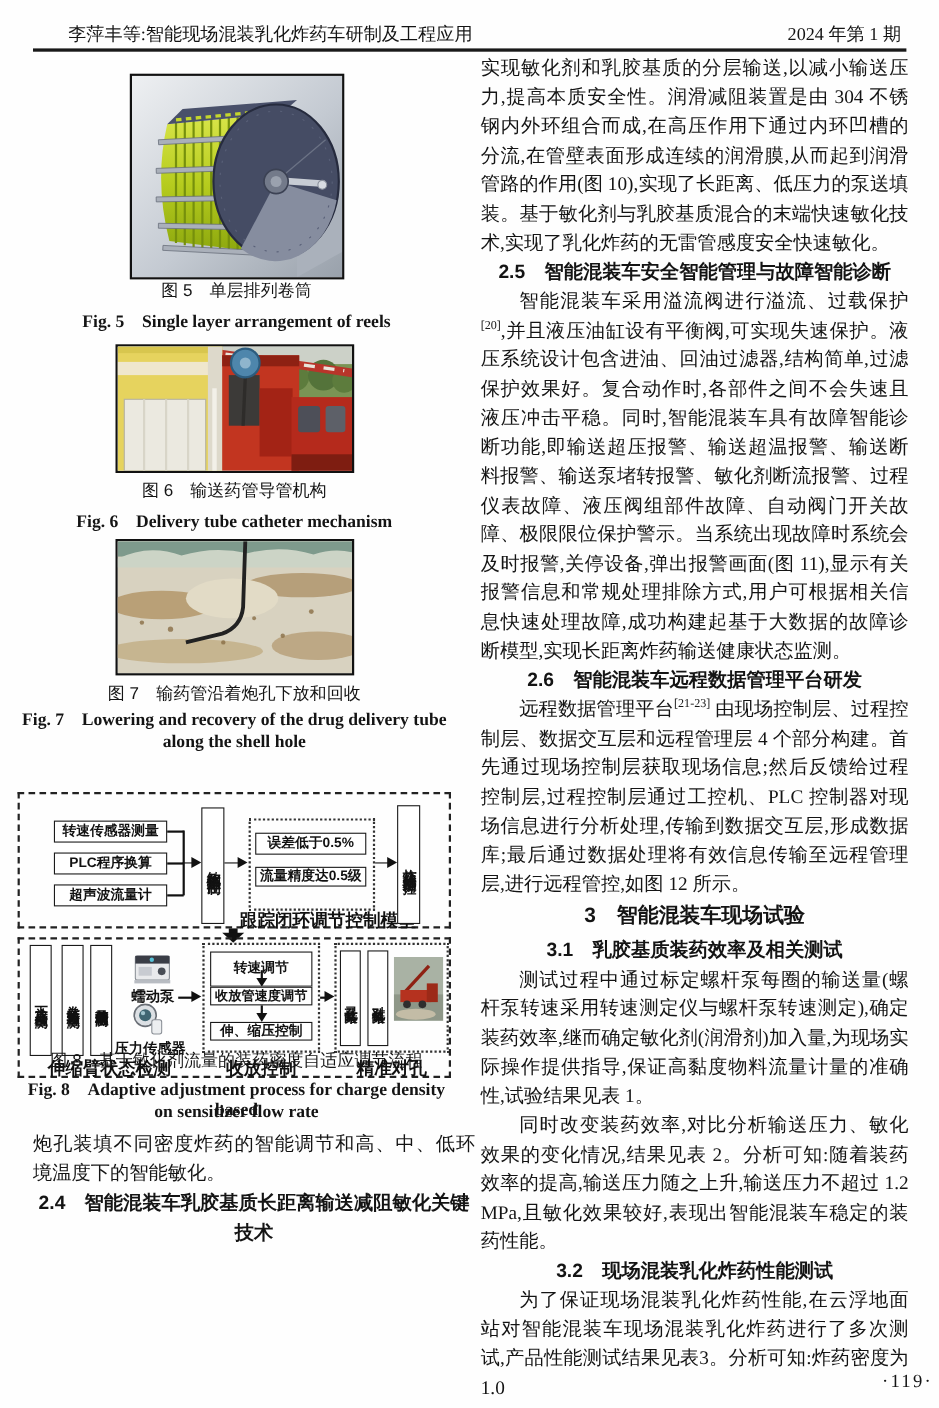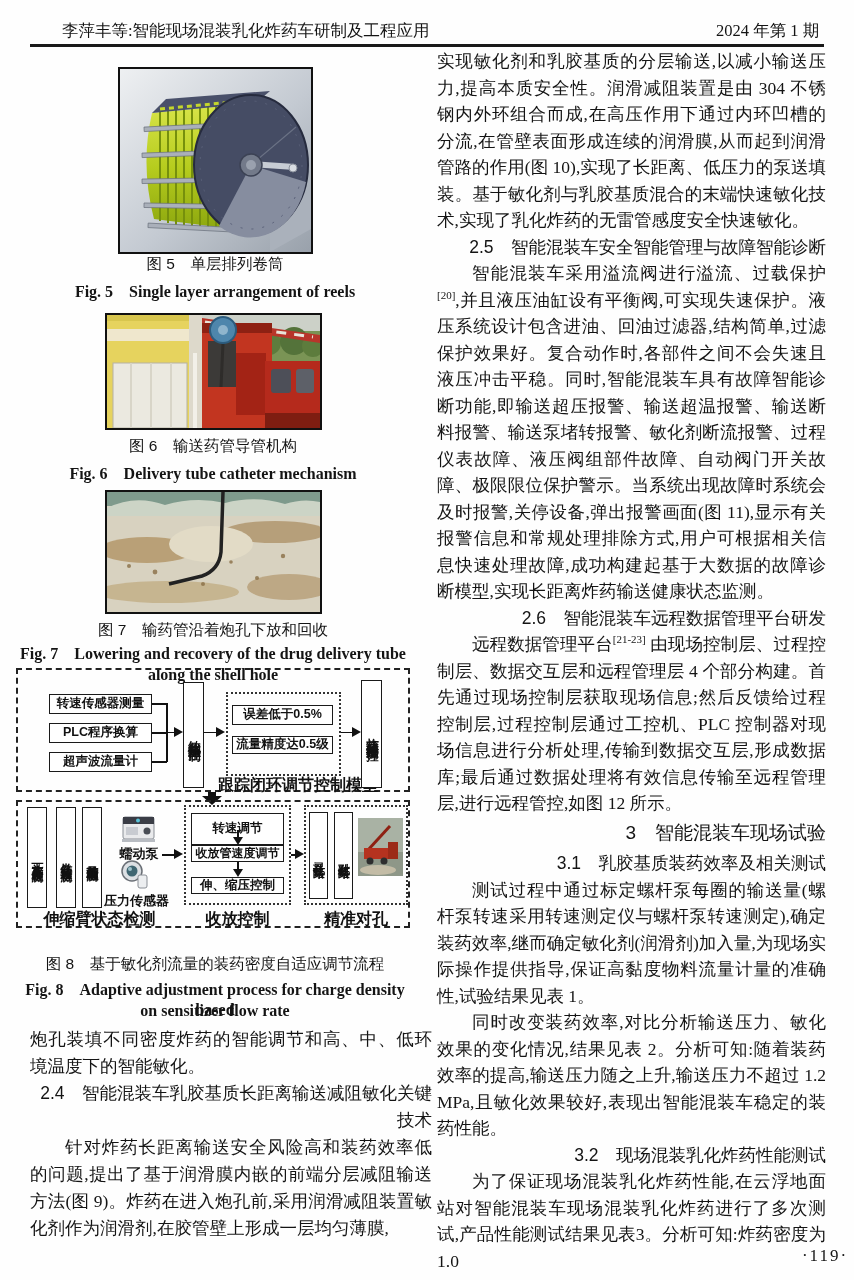--- a/index.html
+++ b/index.html
@@ -20,21 +20,21 @@
 
   
   .cap-zh { font-family:"Liberation Sans","DejaVu Sans",sans-serif; font-weight:400; font-size:15.5px; text-align:center; }
   .cap-en { font-family:"Liberation Serif","DejaVu Serif",serif; font-weight:700; font-size:16px; text-align:center; }
 
   
   .txt { font-size:17.5px; line-height:26.5px; text-align:justify; }
   .txt-left { line-height:27px; }
   .txt p { margin:0; }
   .ind { text-indent:2em; }
-  .sec-h { font-family:"Liberation Sans","DejaVu Sans",sans-serif; font-weight:400; font-size:17.5px; text-align:right; text-indent:0; }
+  .sec-h { font-family:"Liberation Sans","DejaVu Sans",sans-serif; font-weight:700; font-size:17.5px; text-align:center; text-indent:0; }
   .sec-h1 { font-size:19px; margin:3px 0 4px 0 !important; }
   sup.ref { font-size:11px; line-height:0; }
 
   
   .fc { font-family:"Liberation Sans","DejaVu Sans",sans-serif; font-weight:700; color:#111; }
   .panel { position:absolute; border:2px dashed #222; box-sizing:border-box; background:transparent; }
   .fbox { position:absolute; border:1.5px solid #1a1a1a; box-sizing:border-box; background:#fff;
           display:flex; align-items:center; justify-content:center; font-size:12.5px; text-align:center; line-height:1.1; }
   .vtext { writing-mode:vertical-rl; text-orientation:upright; letter-spacing:1.5px; }
   .dotbox { position:absolute; border:2px dotted #333; box-sizing:border-box; }
@@ -164,21 +164,21 @@
           <circle cx="96" cy="92" r="2"></circle>
           <circle cx="124" cy="70" r="1.8"></circle>
       </g>
       <path d="M116,0 L114,60 Q112,78 95,84 L62,92" stroke="#222" stroke-width="3.5" fill="none"></path>
     </svg>
   </div>
   <div class="abs cap-zh" style="left:13px; top:620px; width:400px;">图 7　输药管沿着炮孔下放和回收</div>
   <div class="abs cap-en" style="left:13px; top:644px; width:400px;">Fig. 7　Lowering and recovery of the drug delivery tube</div>
   <div class="abs cap-en" style="left:13px; top:666px; width:400px;">along the shell hole</div>
 
-  <div class="abs fc" style="left:16px; top:668px; width:398px; height:262px;">
+  <div class="abs fc" style="left:16px; top:720px; width:398px; height:262px;">
 
     <div class="panel" style="left:0; top:0; width:394px; height:124px;"></div>
 
     <div class="fbox" style="left:33px; top:26px; width:103px; height:20px;">转速传感器测量</div>
     <div class="fbox" style="left:33px; top:55px; width:103px; height:20px;">PLC程序换算</div>
     <div class="fbox" style="left:33px; top:84px; width:103px; height:20px;">超声波流量计</div>
 
     <div class="ln" style="left:136px; top:35px; width:15px; height:1.5px;"></div>
     <div class="ln" style="left:136px; top:64px; width:15px; height:1.5px;"></div>
     <div class="ln" style="left:136px; top:93px; width:15px; height:1.5px;"></div>
@@ -268,21 +268,20 @@
     <div class="fc-label" style="left:6px; top:241px; width:155px;">伸缩臂状态检测</div>
   </div>
 
   <div class="abs cap-zh" style="left:15px; top:954px; width:400px;">图 8　基于敏化剂流量的装药密度自适应调节流程</div>
   <div class="abs cap-en" style="left:15px; top:980px; width:400px;">Fig. 8　Adaptive adjustment process for charge density based</div>
   <div class="abs cap-en" style="left:15px; top:1002px; width:400px;">on sensitizer flow rate</div>
 
   <div class="abs txt txt-left" style="left:30px; top:1026px; width:402px;">
     <p>炮孔装填不同密度炸药的智能调节和高、中、低环境温度下的智能敏化。</p>
     <p class="sec-h">2.4　智能混装车乳胶基质长距离输送减阻敏化关键技术</p>
-    <p class="ind">针对炸药长距离输送安全风险高和装药效率低的问题,提出了基于润滑膜内嵌的前端分层减阻输送方法(图 9)。炸药在进入炮孔前,采用润滑减阻装置敏化剂作为润滑剂,在胶管壁上形成一层均匀薄膜,</p>
   </div>
 
   <div class="abs txt" style="left:437px; top:48px; width:389px;">
     <p>实现敏化剂和乳胶基质的分层输送,以减小输送压力,提高本质安全性。润滑减阻装置是由 304 不锈钢内外环组合而成,在高压作用下通过内环凹槽的分流,在管壁表面形成连续的润滑膜,从而起到润滑管路的作用(图 10),实现了长距离、低压力的泵送填装。基于敏化剂与乳胶基质混合的末端快速敏化技术,实现了乳化炸药的无雷管感度安全快速敏化。</p>
     <p class="sec-h">2.5　智能混装车安全智能管理与故障智能诊断</p>
     <p class="ind"><span>智能混装车采用溢流阀进行溢流、过载保护</span><sup class="ref">[20]</sup><span>,并且液压油缸设有平衡阀,可实现失速保护。液压系统设计包含进油、回油过滤器,结构简单,过滤保护效果好。复合动作时,各部件之间不会失速且液压冲击平稳。同时,智能混装车具有故障智能诊断功能,即输送超压报警、输送超温报警、输送断料报警、输送泵堵转报警、敏化剂断流报警、过程仪表故障、液压阀组部件故障、自动阀门开关故障、极限限位保护警示。当系统出现故障时系统会及时报警,关停设备,弹出报警画面(图 11),显示有关报警信息和常规处理排除方式,用户可根据相关信息快速处理故障,成功构建起基于大数据的故障诊断模型,实现长距离炸药输送健康状态监测。</span></p>
     <p class="sec-h">2.6　智能混装车远程数据管理平台研发</p>
     <p class="ind"><span>远程数据管理平台</span><sup class="ref">[21-23]</sup><span> 由现场控制层、过程控制层、数据交互层和远程管理层 4 个部分构建。首先通过现场控制层获取现场信息;然后反馈给过程控制层,过程控制层通过工控机、PLC 控制器对现场信息进行分析处理,传输到数据交互层,形成数据库;最后通过数据处理将有效信息传输至远程管理层,进行远程管控,如图 12 所示。</span></p>
     <p class="sec-h sec-h1">3　智能混装车现场试验</p>
     <p class="sec-h">3.1　乳胶基质装药效率及相关测试</p>

